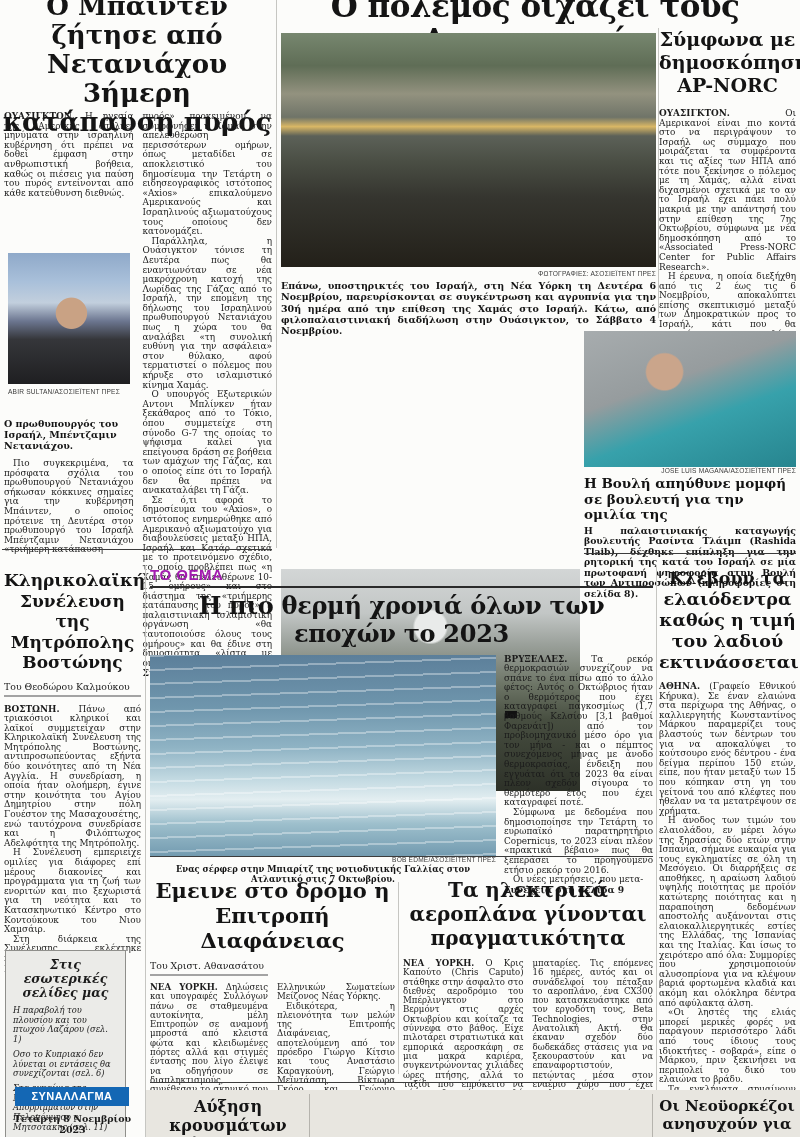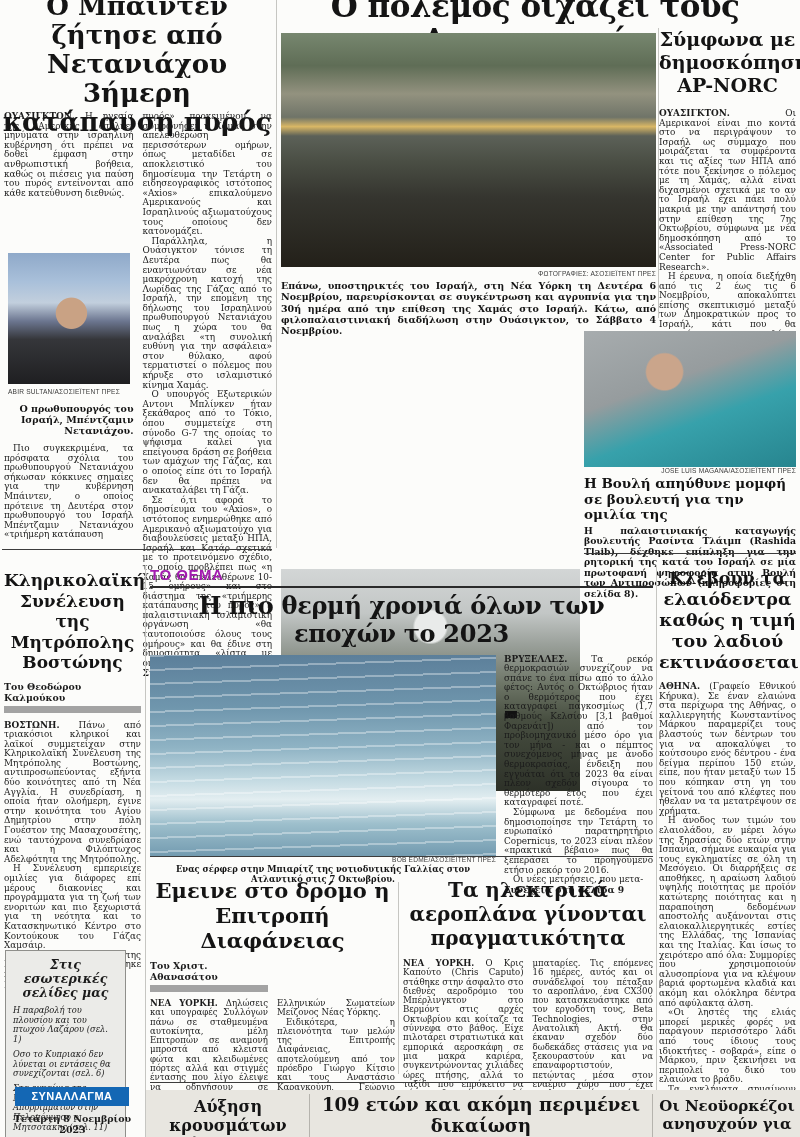--- a/index.html
+++ b/index.html
@@ -9,21 +9,21 @@
     background:#fcfcfa; color:#1b1b1b;
     font-family:"DejaVu Serif", serif;
   }
   .abs { position:absolute; }
   .headline { font-weight:bold; text-align:center; color:#141414; }
   .body-text { font-size:8.9px; line-height:9.6px; text-align:justify; }
   .body-text p { margin:0; }
   .ind { text-indent:9px; }
   .dl { font-weight:bold; }
   .cont { font-weight:bold; font-size:9.2px; margin-top:7px; }
-  .byline { font-weight:bold; font-size:9.4px; border-bottom:7px solid #a3a3a3; padding-bottom:3px; }
+  .byline { font-weight:normal; font-size:9.4px; border-bottom:2px solid #a3a3a3; padding-bottom:3px; }
   .credit { font-family:"Liberation Sans", sans-serif; font-size:6.6px; color:#3a3a3a; text-align:right; letter-spacing:.2px; }
   .caption-bold { font-weight:bold; color:#141414; }
   .cols { display:flex; gap:9px; }
   .col { flex:1; min-width:0; }
   .hline { position:absolute; height:1px; background:#3c3c3c; }
   .vline { position:absolute; width:1px; background:#c6c6c2; }
   .photo { position:relative; }
 
   
   .ph-netanyahu { background:
@@ -65,21 +65,21 @@
 <div class="page">
 
   <div class="abs headline" style="left:2px; top:-8px; width:270px; font-size:26px; line-height:29px;">Ο Μπάιντεν ζήτησε από Νετανιάχου 3ήμερη κατάπαυση πυρός</div>
 
   <div class="abs" style="left:4px; top:112px; width:268px;">
     <div class="cols">
       <div class="col body-text">
         <p><span class="dl">ΟΥΑΣΙΓΚΤΟΝ.</span> <span>Η ηγεσία της Αμερικής στέλνει μηνύματα στην ισραηλινή κυβέρνηση ότι πρέπει να δοθεί έμφαση στην ανθρωπιστική βοήθεια, καθώς οι πιέσεις για παύση του πυρός εντείνονται από κάθε κατεύθυνση διεθνώς.</span></p>
         <div class="photo ph-netanyahu" style="width:122px; height:131px; margin:55px auto 3px;"></div>
         <div class="credit" style="text-align:left; padding-left:4px;">ABIR SULTAN/ΑΣΟΣΙΕΪΤΕΝΤ ΠΡΕΣ</div>
-        <p class="caption-bold" style="font-size:9.5px; line-height:11px; margin:6px 0 8px; text-align:right;">Ο πρωθυπουργός του Ισραήλ, Μπέντζαμιν Νετανιάχου.</p>
+        <p class="caption-bold" style="font-size:9.5px; line-height:11px; margin:21px 0 8px; text-align:left;">Ο πρωθυπουργός του Ισραήλ, Μπέντζαμιν Νετανιάχου.</p>
         <p class="ind">Πιο συγκεκριμένα, τα πρόσφατα σχόλια του πρωθυπουργού Νετανιάχου σήκωσαν κόκκινες σημαίες για την κυβέρνηση Μπάιντεν, ο οποίος πρότεινε τη Δευτέρα στον πρωθυπουργό του Ισραήλ Μπέντζαμιν Νετανιάχου «τριήμερη κατάπαυση</p>
       </div>
       <div class="col body-text">
         <p>πυρός» προκειμένου να συμφωνήσει η Χαμάς στην απελευθέρωση περισσότερων ομήρων, όπως μεταδίδει σε αποκλειστικό του δημοσίευμα την Τετάρτη ο ειδησεογραφικός ιστότοπος «Axios» επικαλούμενο Αμερικανούς και Ισραηλινούς αξιωματούχους τους οποίους δεν κατονομάζει.</p>
         <p class="ind">Παράλληλα, η Ουάσιγκτον τόνισε τη Δευτέρα πως θα εναντιωνόταν σε νέα μακρόχρονη κατοχή της Λωρίδας της Γάζας από το Ισραήλ, την επομένη της δήλωσης του Ισραηλινού πρωθυπουργού Νετανιάχου πως η χώρα του θα αναλάβει «τη συνολική ευθύνη για την ασφάλεια» στον θύλακο, αφού τερματιστεί ο πόλεμος που κήρυξε στο ισλαμιστικό κίνημα Χαμάς.</p>
         <p class="ind">Ο υπουργός Εξωτερικών Αντονι Μπλίνκεν ήταν ξεκάθαρος από το Τόκιο, όπου συμμετείχε στη σύνοδο G-7 της οποίας το ψήφισμα καλεί για επείγουσα δράση σε βοήθεια των αμάχων της Γάζας, και ο οποίος είπε ότι το Ισραήλ δεν θα πρέπει να ανακαταλάβει τη Γάζα.</p>
         <p class="ind">Σε ό,τι αφορά το δημοσίευμα του «Axios», ο ιστότοπος ενημερώθηκε από Αμερικανό αξιωματούχο για διαβουλεύσεις μεταξύ ΗΠΑ, Ισραήλ και Κατάρ σχετικά με το προτεινόμενο σχέδιο, το οποίο προβλέπει πως «η Χαμάς θα απελευθέρωνε 10-15 ομήρους» και στο διάστημα της «τριήμερης κατάπαυσης του πυρός» η παλαιστινιακή ισλαμιστική οργάνωση «θα ταυτοποιούσε όλους τους ομήρους» και θα έδινε στη δημοσιότητα «λίστα με ονόματα».</p>
         <p class="cont">Συνέχεια στη σελίδα 8</p>
       </div>
     </div>
@@ -114,21 +114,21 @@
   <div class="hline" style="left:584px; top:553px; width:212px;"></div>
 
   <div class="vline" style="left:145px; top:565px; height:572px;"></div>
   <div class="vline" style="left:656px; top:565px; height:525px;"></div>
 
   <div class="abs" style="left:4px; top:570px; width:137px;">
     <div class="headline" style="font-size:17px; line-height:20.5px;">Κληρικολαϊκή Συνέλευση της Μητρόπολης Βοστώνης</div>
     <div class="byline" style="margin-top:8px;">Του Θεοδώρου Καλμούκου</div>
     <div class="body-text" style="margin-top:8px;">
       <p><span class="dl">ΒΟΣΤΩΝΗ.</span> <span>Πάνω από τριακόσιοι κληρικοί και λαϊκοί συμμετείχαν στην Κληρικολαϊκή Συνέλευση της Μητρόπολης Βοστώνης, αντιπροσωπεύοντας εξήντα δύο κοινότητες από τη Νέα Αγγλία. Η συνεδρίαση, η οποία ήταν ολοήμερη, έγινε στην κοινότητα του Αγίου Δημητρίου στην πόλη Γουέστον της Μασαχουσέτης, ενώ ταυτόχρονα συνεδρίασε και η Φιλόπτωχος Αδελφότητα της Μητρόπολης.</span></p>
-      <p class="ind">Η Συνέλευση εμπεριείχε ομιλίες για διάφορες επί μέρους διακονίες και προγράμματα για τη ζωή των ενοριτών και πιο ξεχωριστά για τη νεότητα και το Κατασκηνωτικό Κέντρο στο Κοντούκουκ του Γάζας Χαμσάιρ.</p>
+      <p class="ind">Η Συνέλευση εμπεριείχε ομιλίες για διάφορες επί μέρους διακονίες και προγράμματα για τη ζωή των ενοριτών και πιο ξεχωριστά για τη νεότητα και το Κατασκηνωτικό Κέντρο στο Κοντούκουκ του Νιου Χαμσάιρ.</p>
       <p class="ind">Στη διάρκεια της Συνέλευσης εκλέχτηκε καινούργιο Διοικητι-</p>
       <p class="cont">Συνέχεια στη σελίδα 5</p>
     </div>
   </div>
 
   <div class="abs box-inside" style="left:5px; top:950px; width:121px;">
     <div class="bi-title">Στις εσωτερικές σελίδες μας</div>
     <div class="bi-item">Η παραβολή του πλουσίου και του πτωχού Λαζάρου (σελ. 1)</div>
     <div class="bi-item">Οσο το Κυπριακό δεν λύνεται οι εντάσεις θα συνεχίζονται (σελ. 6)</div>
     <div class="bi-item">Στα εγκαίνια της Μονάδας Διαχείρισης Απορριμμάτων στην Πελοπόννησο ο Μητσοτάκης (σελ. 11)</div>
@@ -200,22 +200,18 @@
   </div>
 
   <div class="hline" style="left:150px; top:1082px; width:503px;"></div>
 
   <div class="abs" style="left:146px; top:1090px; width:654px; height:47px; background:#e8e6e0;"></div>
 
   <div class="abs strip-head" style="left:152px; top:1097px; width:152px; font-size:16px; line-height:19px;">Αύξηση κρουσμάτων σύφιλης σε</div>
 
   <div class="vline" style="left:309px; top:1094px; height:43px; background:#b5b3ad;"></div>
 
-  <div class="abs" style="left:314px; top:1094px; width:334px;">
-    <div class="strip-head" style="font-size:18px; line-height:21px;">109 ετών και ακόμη περιμένει δικαίωση</div>
-
-  </div>
 
   <div class="vline" style="left:652px; top:1094px; height:43px; background:#b5b3ad;"></div>
 
   <div class="abs strip-head" style="left:656px; top:1097px; width:142px; font-size:15px; line-height:18px;">Οι Νεοϋορκέζοι ανησυχούν για</div>
 
 </div>
 
 </body></html>

